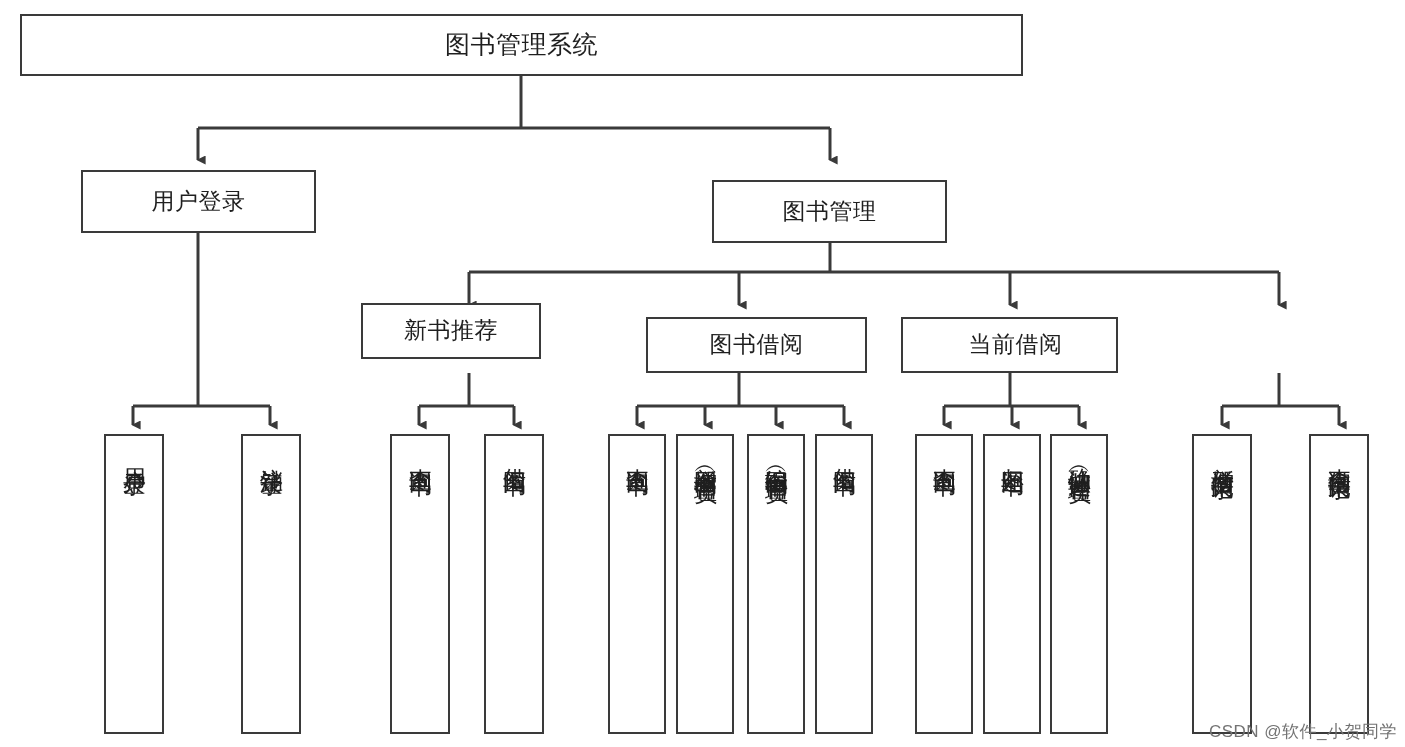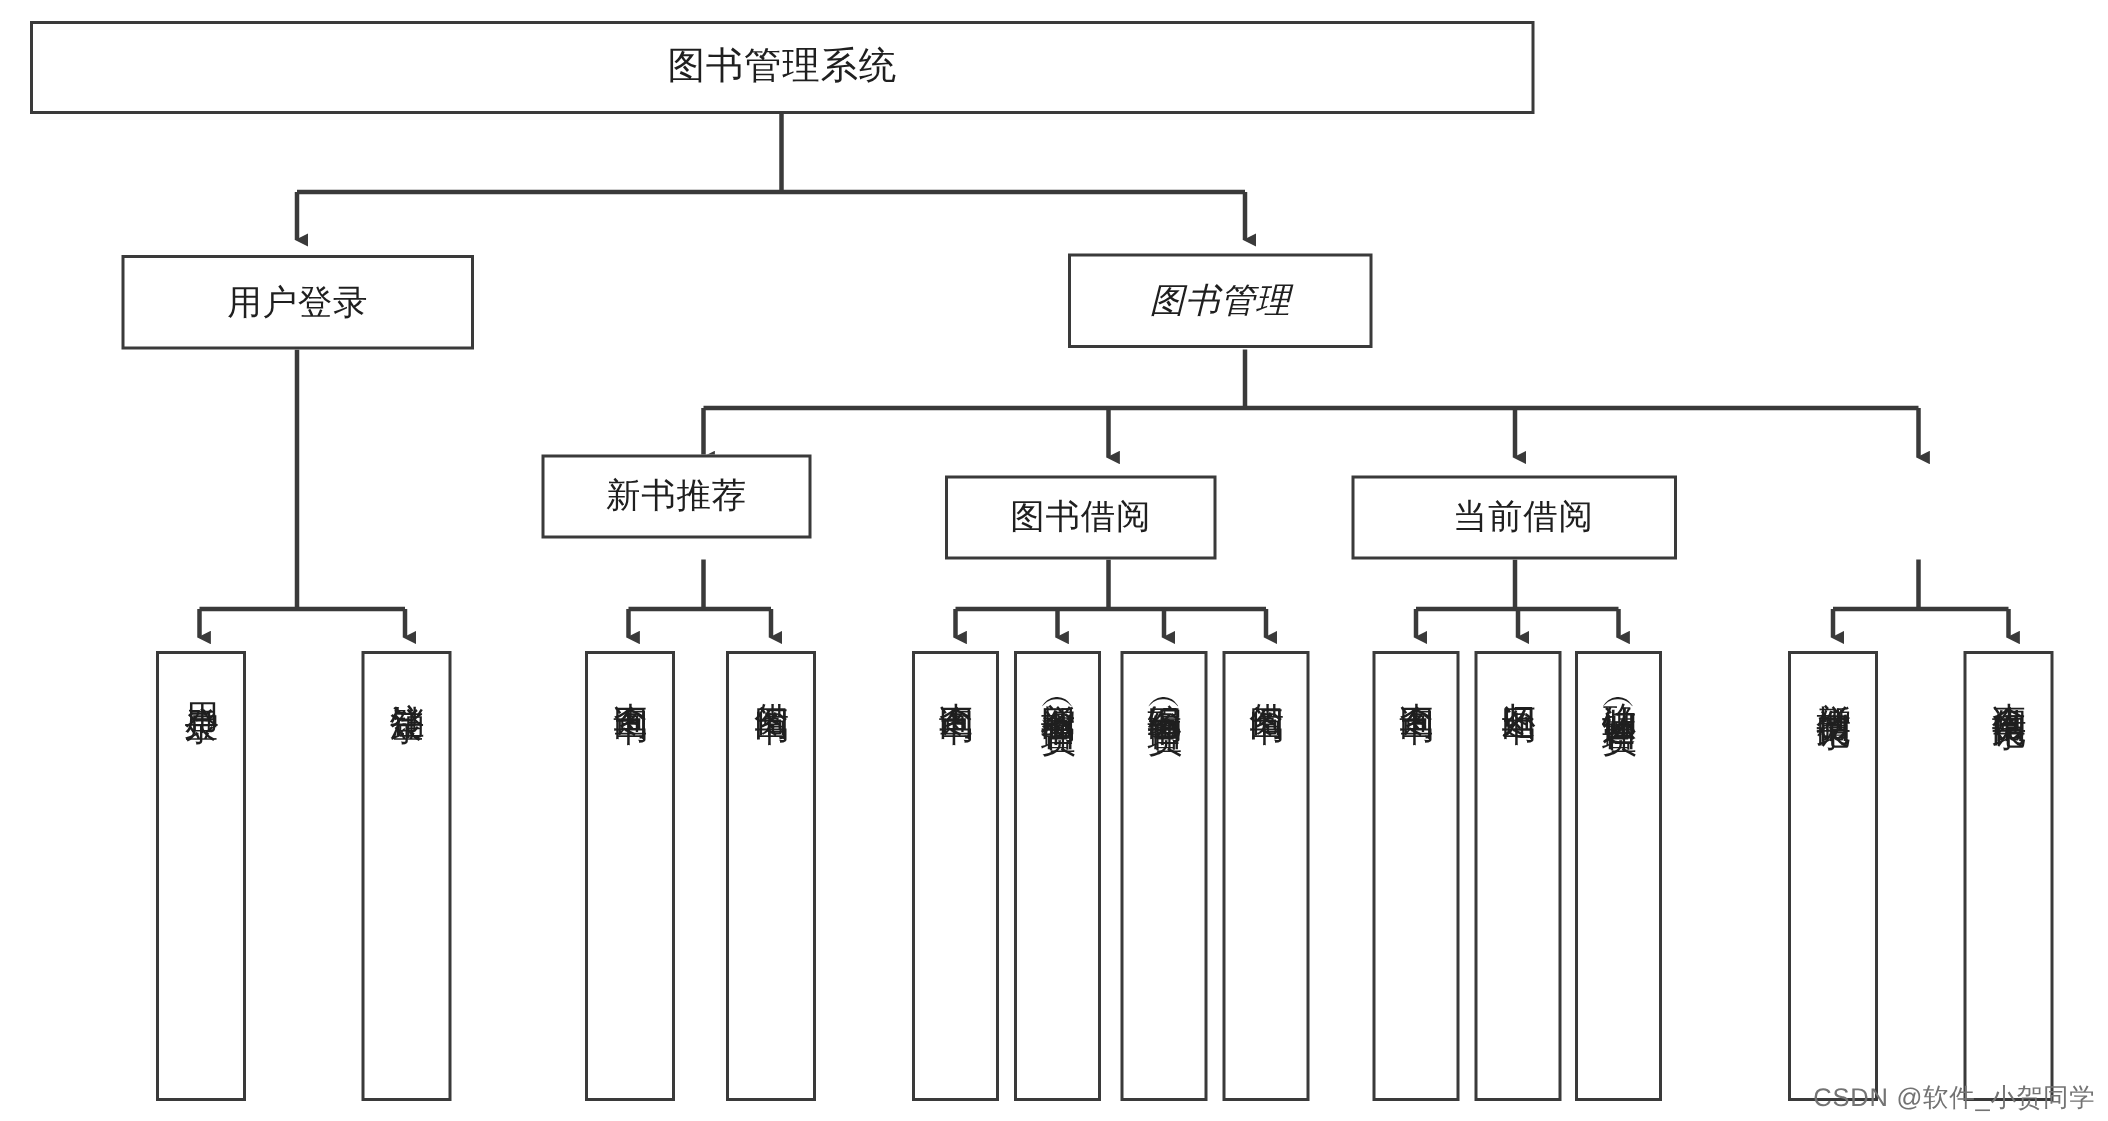--- a/index.html
+++ b/index.html
@@ -131,29 +131,29 @@
   </svg>
 
   <div class="node root" style="left:20px; top:14px; width:1003px; height:62px;">
     <span class="label">图书管理系统</span>
   </div>
 
   <div class="node branch" style="left:81px; top:170px; width:235px; height:63px;">
     <span class="label">用户登录</span>
   </div>
 
-  <div class="node branch" style="left:712px; top:169px; width:203px; height:63px;font-style:italic;">
+  <div class="node branch" style="left:712px; top:180px; width:235px; height:63px;">
     <span class="label">图书管理</span>
   </div>
 
   <div class="node branch" style="left:361px; top:303px; width:180px; height:56px;">
     <span class="label">新书推荐</span>
   </div>
 
-  <div class="node branch" style="left:630px; top:317px; width:181px; height:56px;font-family:Liberation Serif, serif;">
+  <div class="node branch" style="left:646px; top:317px; width:221px; height:56px;font-family:Liberation Serif, serif;">
     <span class="label">图书借阅</span>
   </div>
 
   <div class="node branch" style="left:901px; top:317px; width:217px; height:56px;padding-left:12px;">
     <span class="label">当前借阅</span>
   </div>
 
 
   <div class="node leaf" style="left:104px; top:434px; width:60px; height:300px;">
     <span class="label">用户登录</span>

